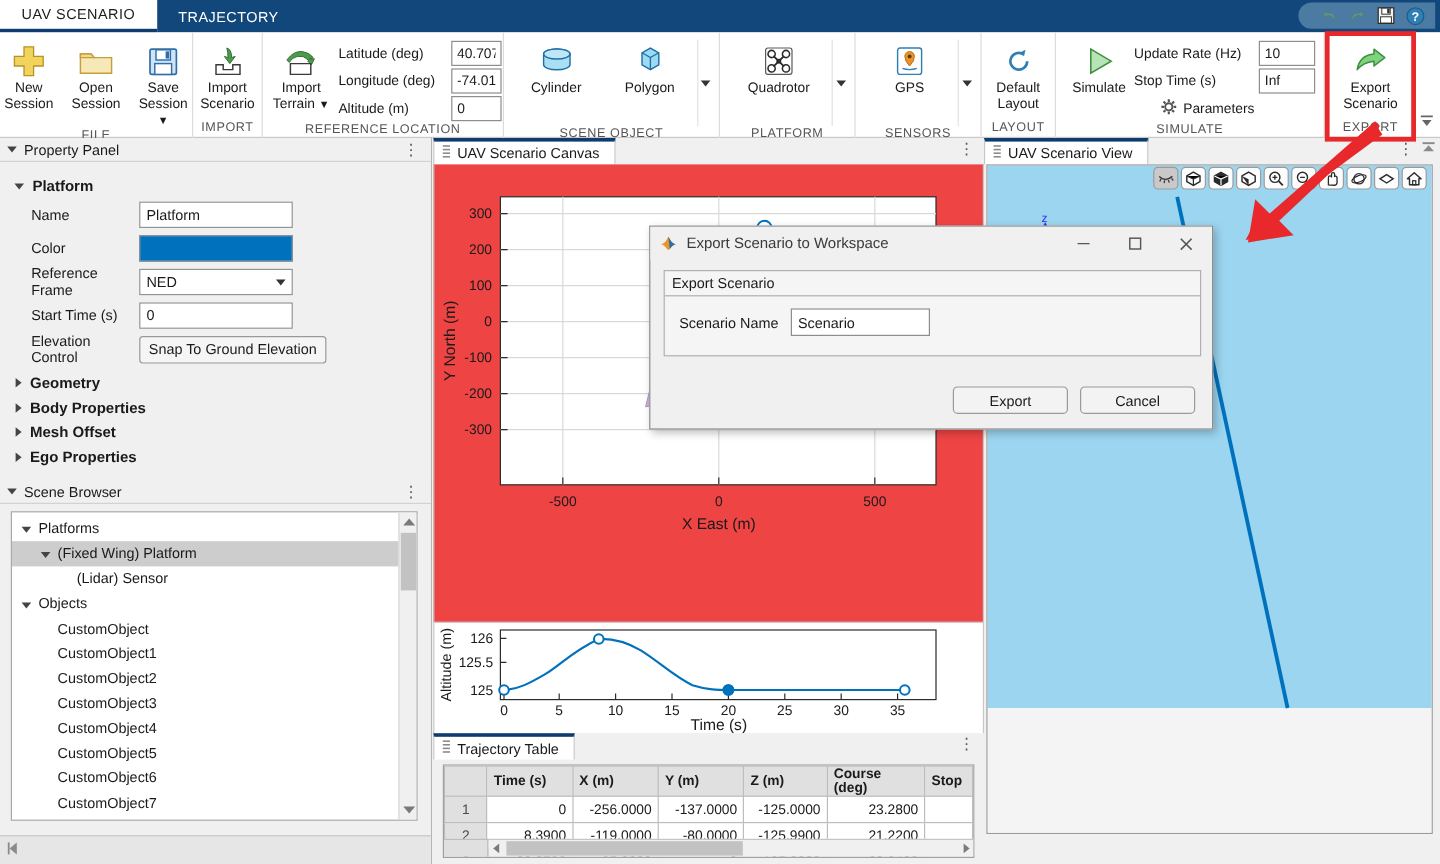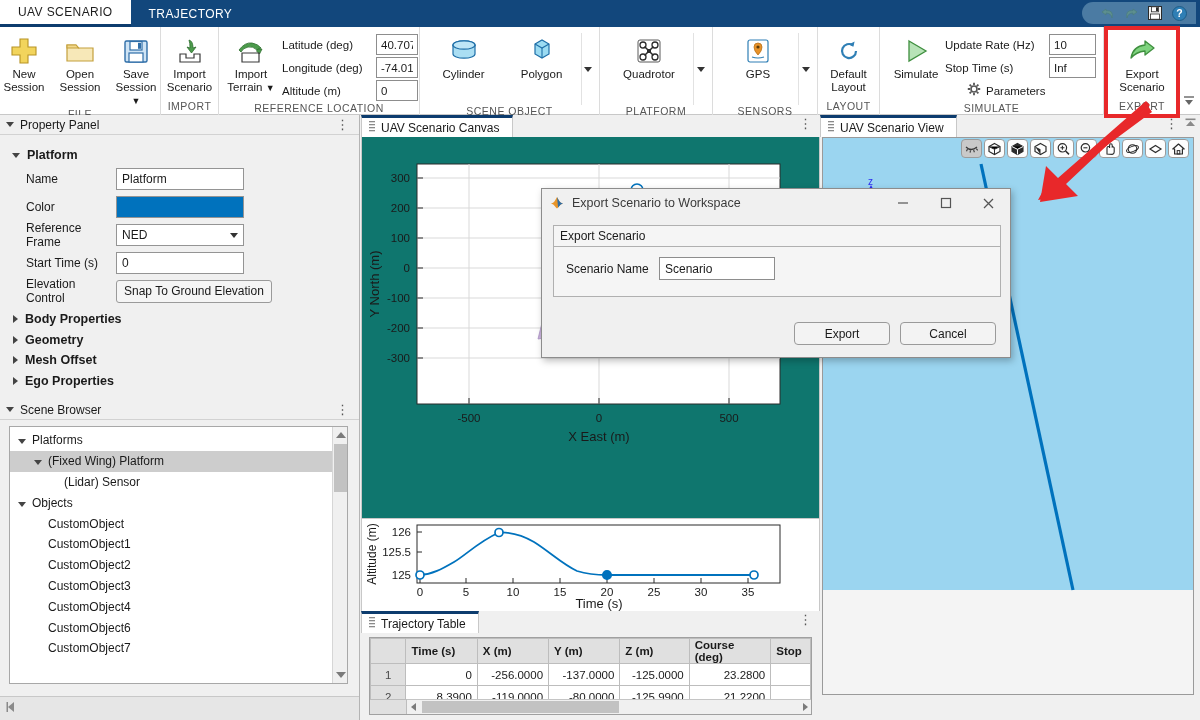--- a/index.html
+++ b/index.html
@@ -137,21 +137,21 @@
   .docktabbar { height: 22px; background: #f0f0f0; display: flex; align-items: flex-end; position: relative; }
   .docktab {
     height: 22px; background: #fff; border: 1px solid #c8c8c8; border-bottom: none;
     border-top: 3px solid #0d3c6e; display: flex; align-items: center; padding: 0 12px;
     font-size: 12px; color: #1a1a1a;
   }
   .docktab .grip { width: 9px; margin-left: -6px; margin-right: 4px; }
   .dotsbtn { position: absolute; right: 8px; top: 1px; font-size: 13px; color: #555; }
 
   #canvaspane {
-    position: absolute; left: 0; top: 22px; width: 459px; height: 382px; background: #0f766e;
+    position: absolute; left: 0; top: 22px; width: 459px; height: 382px; background: #ef4444;
     border: 1px solid #c8c8c8; border-top: none;
   }
   #altpane {
     position: absolute; left: 0; top: 404px; width: 459px; height: 92px; background: #fff;
     border-left: 1px solid #c8c8c8; border-right: 1px solid #c8c8c8;
   }
   #tablepane { position: absolute; left: 0; top: 496px; width: 459px; height: 109px; }
 
   .axtick { font-size: 11.5px; fill: #1a1a1a; font-family: "Liberation Sans", sans-serif; }
   .axlabel { font-size: 13px; fill: #1a1a1a; font-family: "Liberation Sans", sans-serif; }
@@ -541,25 +541,25 @@
       <div class="proprow">
         <span class="plbl">Elevation Control</span>
         <div class="pbtn">
             <span>Snap To Ground Elevation</span>
           </div>
       </div>
 
       <div style="margin-top:4px;">
         <div class="collapsed">
           <span class="tri-sm-right"></span>
-          <span>Body Properties</span>
+          <span>Geometry</span>
         </div>
         <div class="collapsed">
           <span class="tri-sm-right"></span>
-          <span>Geometry</span>
+          <span>Body Properties</span>
         </div>
         <div class="collapsed">
           <span class="tri-sm-right"></span>
           <span>Mesh Offset</span>
         </div>
         <div class="collapsed">
           <span class="tri-sm-right"></span>
           <span>Ego Properties</span>
         </div>
       </div>
@@ -602,20 +602,24 @@
             <span style="display: inline-block; width: 14px; margin-left: 24px;"></span>
             <span>CustomObject2</span>
           </div>
           <div class="trow">
             <span style="display: inline-block; width: 14px; margin-left: 24px;"></span>
             <span>CustomObject3</span>
           </div>
           <div class="trow">
             <span style="display: inline-block; width: 14px; margin-left: 24px;"></span>
             <span>CustomObject4</span>
+          </div>
+          <div class="trow">
+            <span style="display: inline-block; width: 14px; margin-left: 24px;"></span>
+            <span>CustomObject5</span>
           </div>
           <div class="trow">
             <span style="display: inline-block; width: 14px; margin-left: 24px;"></span>
             <span>CustomObject6</span>
           </div>
           <div class="trow">
             <span style="display: inline-block; width: 14px; margin-left: 24px;"></span>
             <span>CustomObject7</span>
           </div>
         </div>

